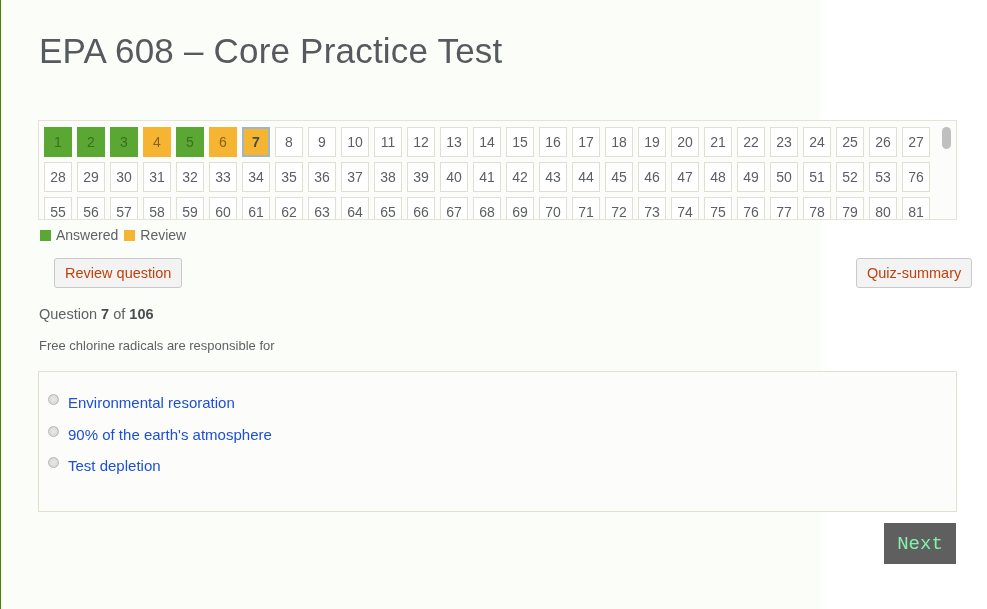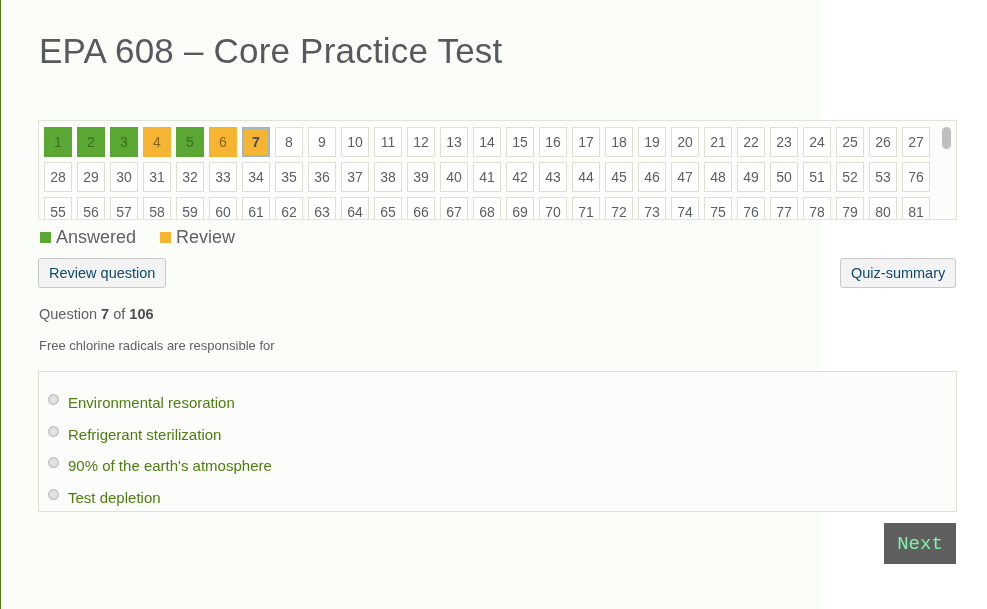--- a/index.html
+++ b/index.html
@@ -102,41 +102,42 @@
     cursor: pointer;
   }
 
   
   #legend {
     position: absolute;
     left: 39px;
     top: 227px;
     display: flex;
     align-items: center;
-    gap: 18px;
-    font-size: 18px;
+    gap: 0;
+    font-size: 14px;
     color: #5f6265;
   }
   .legend-item { display: flex; align-items: center; gap: 5px; margin-right: 6px; }
   .legend-swatch { width: 11px; height: 11px; display: inline-block; }
   .legend-swatch.answered { background: #5aa734; }
   .legend-swatch.review { background: #f6b433; }
 
   
   .btn-light {
     position: absolute;
     background: #f3f3f3;
     border: 1px solid #c9c9c9;
     border-radius: 3px;
-    color: #0c4a6e;
+    color: #c2410c;
     font-size: 14.5px;
     font-family: "Liberation Sans", "DejaVu Sans", sans-serif;
     padding: 6px 10px;
     cursor: pointer;
     white-space: nowrap;
+    margin-left: 16px;
   }
   #review-question-button { left: 37px; top: 258px; }
   #quiz-summary-button { left: 839px; top: 258px; }
 
   
   #question-counter {
     position: absolute;
     left: 38px;
     top: 306px;
     font-size: 14.5px;
@@ -175,21 +176,21 @@
   .radio {
     width: 11px;
     height: 11px;
     border-radius: 50%;
     border: 1px solid #b6b6b6;
     background: radial-gradient(circle at 50% 50%, #e9e9e9 0%, #dcdcdc 60%, #cfcfcf 100%);
     flex: 0 0 auto;
   }
   .answer-label {
     font-size: 15px;
-    color: #4d7c0f;
+    color: #1d4ed8;
     white-space: nowrap;
     margin-top: 6px;
   }
 
   
   #next-button {
     position: absolute;
     left: 883px;
     top: 523px;
     width: 72px;
@@ -322,24 +323,20 @@
   <div id="question-text">Free chlorine radicals are responsible for</div>
 
   <div id="answers-box">
     <div id="answers-list">
         <label class="answer-row">
           <span class="radio"></span>
           <span class="answer-label">Environmental resoration</span>
         </label>
         <label class="answer-row">
           <span class="radio"></span>
-          <span class="answer-label">Refrigerant sterilization</span>
-        </label>
-        <label class="answer-row">
-          <span class="radio"></span>
           <span class="answer-label">90% of the earth's atmosphere</span>
         </label>
         <label class="answer-row">
           <span class="radio"></span>
           <span class="answer-label">Test depletion</span>
         </label>
       </div>
   </div>
 
   <button id="next-button">Next</button>

